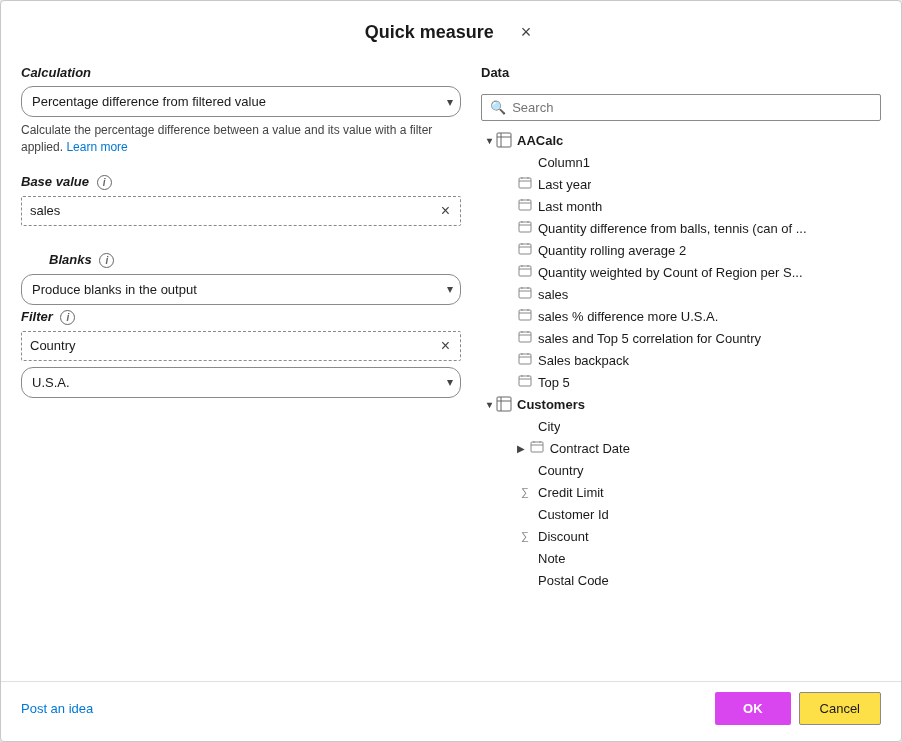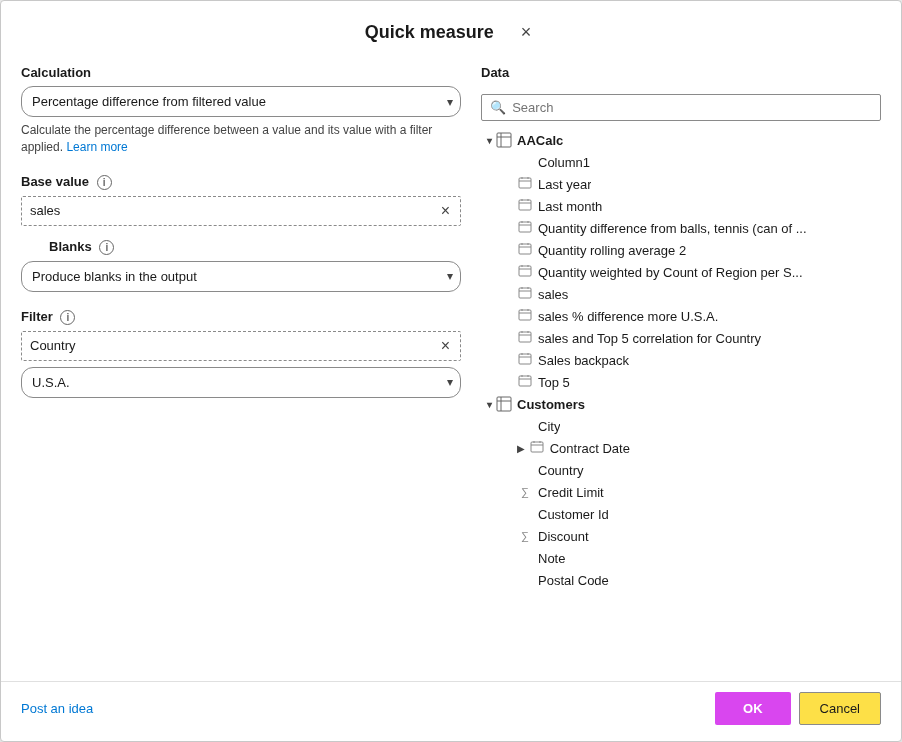--- a/index.html
+++ b/index.html
@@ -62,20 +62,21 @@
       display: flex;
       flex-direction: column;
       gap: 8px;
     }
     .section-label {
       font-size: 13px;
       font-weight: 600;
       color: #1a1a1a;
       margin-bottom: 6px;
       margin-top: 12px;
+      font-style: italic;
     }
     .section-label:first-child { margin-top: 0; }
     .select-wrapper {
       position: relative;
     }
     .select-box {
       width: 100%;
       border: 1px solid #8a8a8a;
       border-radius: 12px;
       padding: 7px 30px 7px 10px;
@@ -312,32 +313,32 @@
 
       <div class="section-label" style="margin-top:14px;">
         <span>Base value</span>
         <span class="info-icon">i</span>
       </div>
       <div class="field-with-clear">
         <span class="field-value">sales</span>
         <button class="clear-btn">×</button>
       </div>
 
-      <div class="section-label" style="margin-top:13px;padding-left:28px;">
+      <div class="section-label" style="margin-top:26px;padding-left:28px;">
         <span>Blanks</span>
         <span class="info-icon">i</span>
       </div>
       <div class="select-wrapper">
         <select class="select-box">
           <option>Produce blanks in the output</option>
         </select>
         <span class="chevron-icon">▾</span>
       </div>
 
-      <div class="section-label" style="margin-top:17px;">
+      <div class="section-label" style="margin-top:4px;">
         <span>Filter</span>
         <span class="info-icon">i</span>
       </div>
       <div class="field-with-clear">
         <span class="field-value">Country</span>
         <button class="clear-btn">×</button>
       </div>
       <div class="select-wrapper" style="margin-top:6px;">
         <select class="select-box">
           <option>U.S.A.</option>

